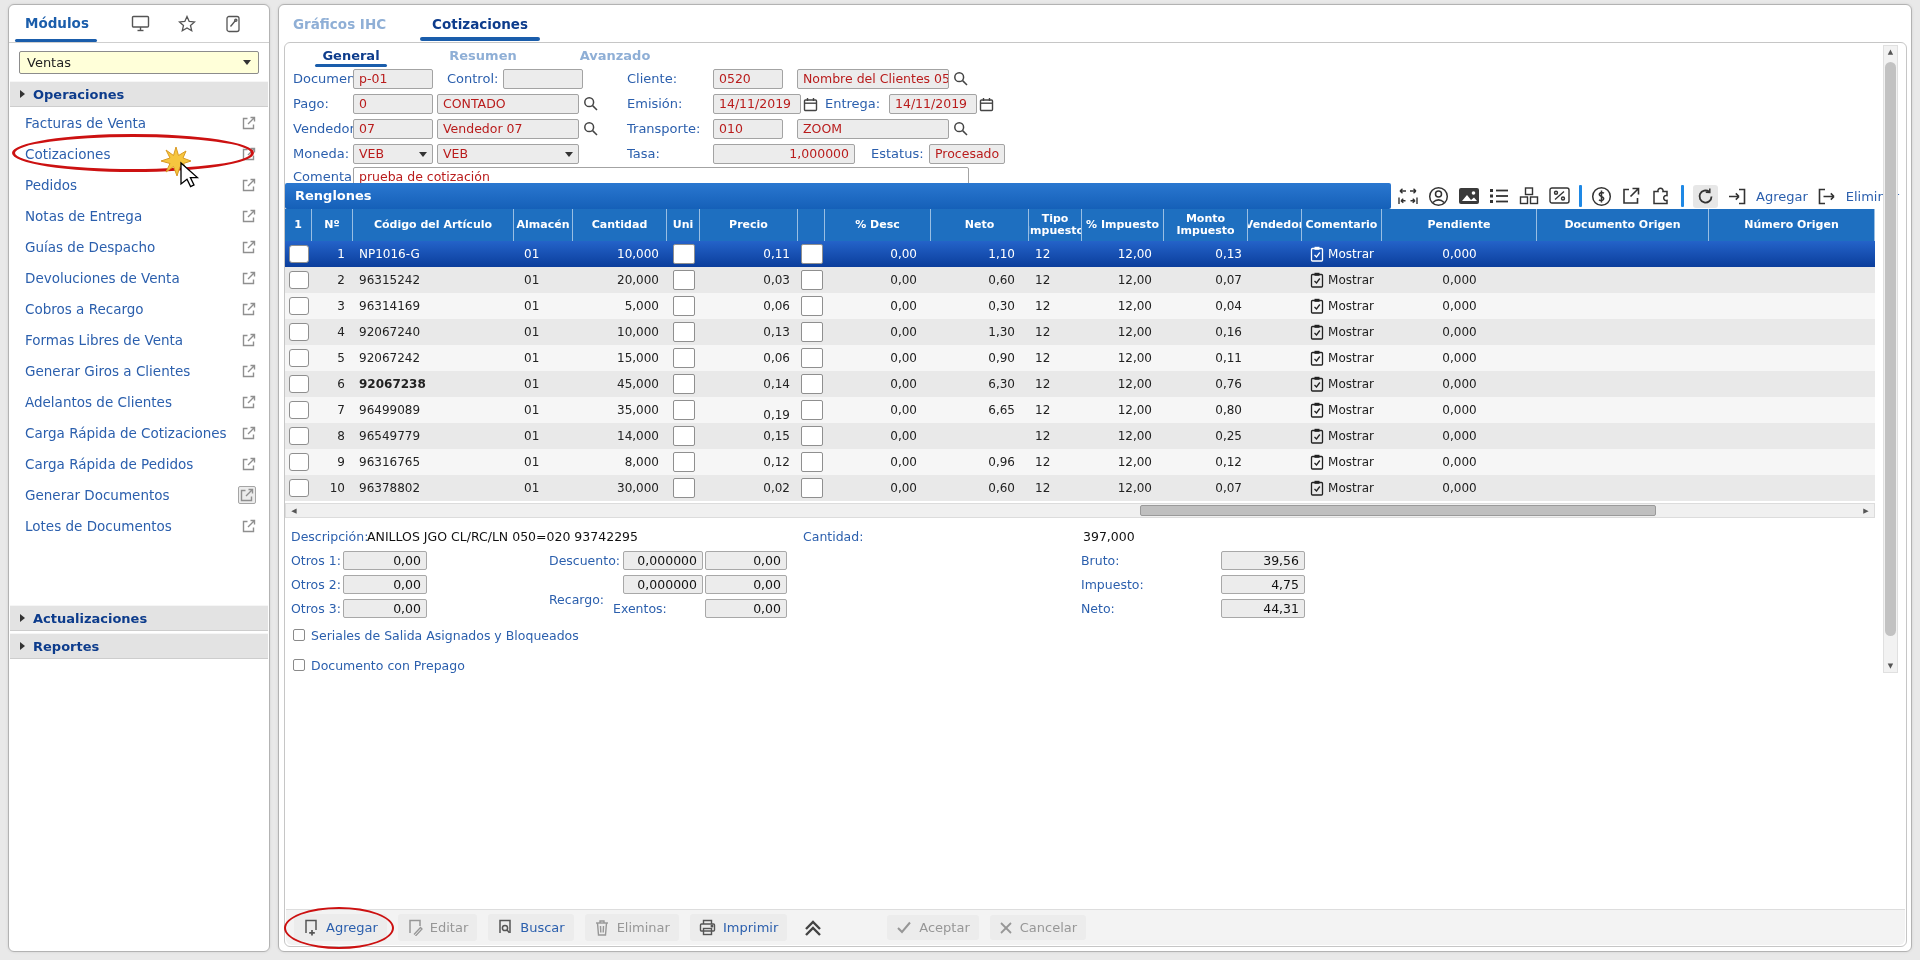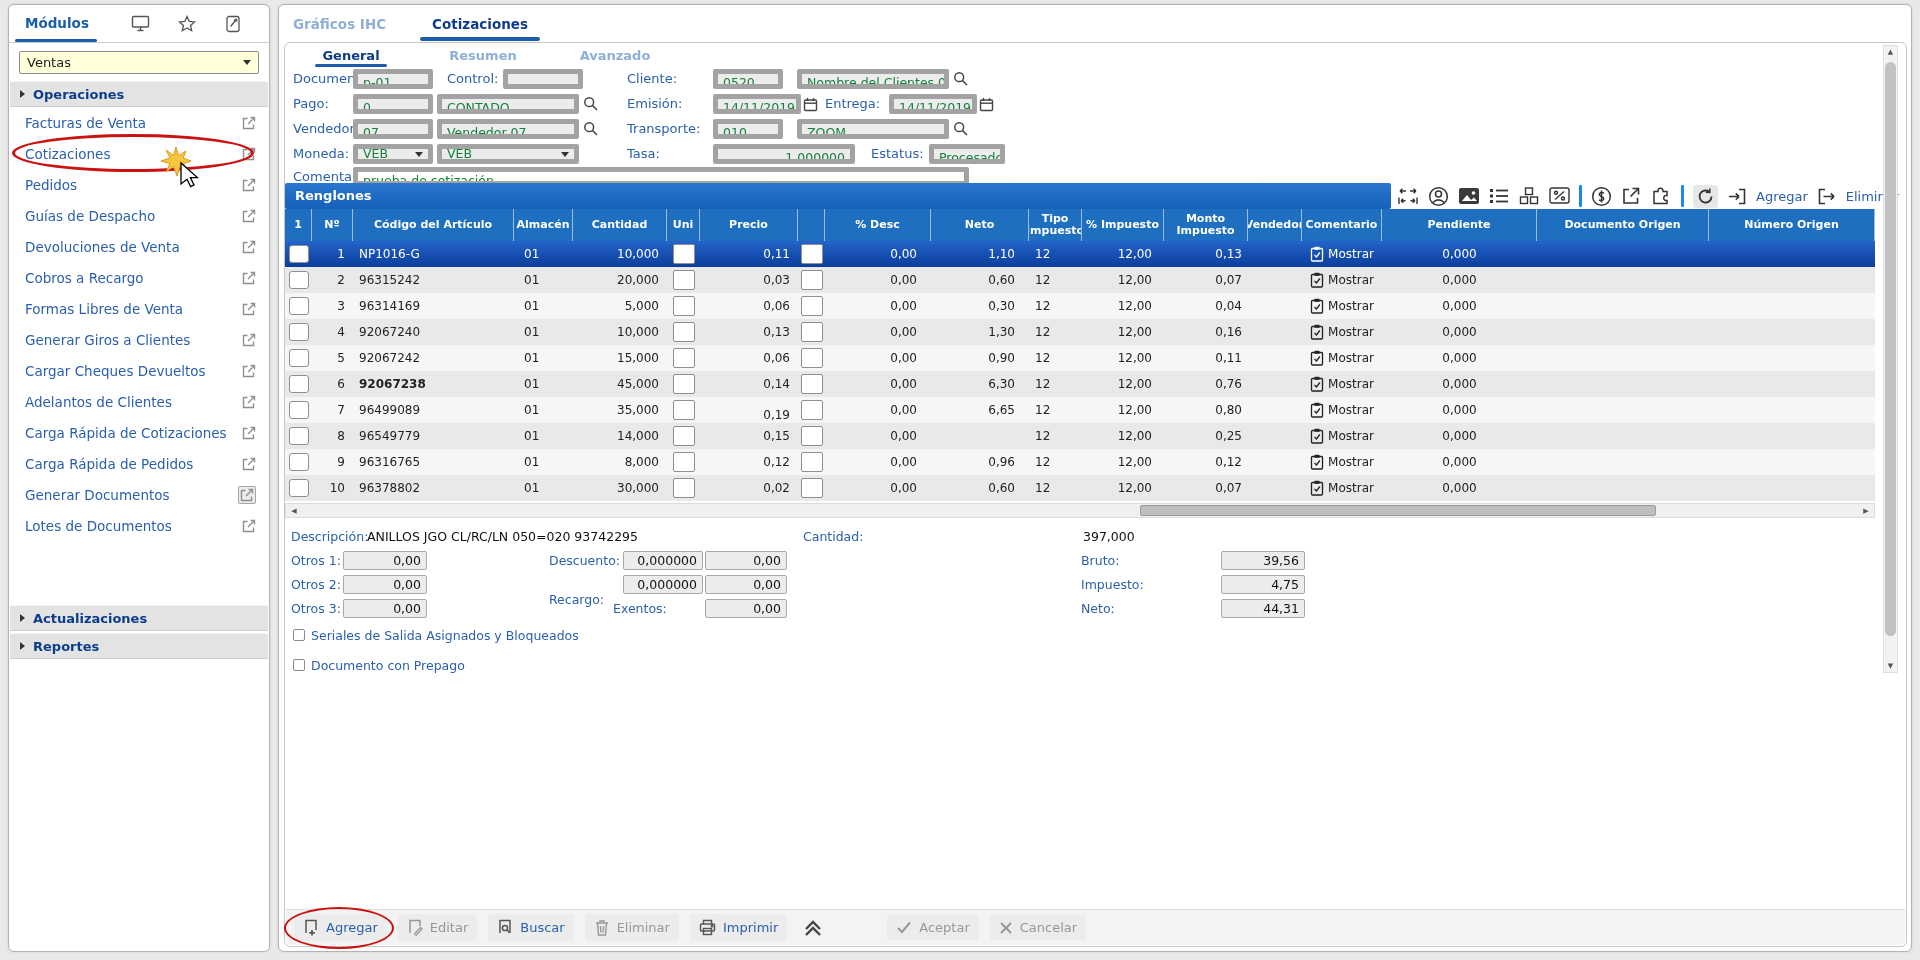--- a/index.html
+++ b/index.html
@@ -31,21 +31,21 @@
 .mtab.inactive{color:#8fafd6}
 .mtab.active{color:#0d3c8c}
 .mtab.active::after{content:"";position:absolute;left:-10px;right:-10px;bottom:0;height:4px;border-radius:3px;background:#1a5dab}
 #frame{position:absolute;left:5px;top:37px;width:1623px;height:905px;border:1px solid #c6c6c6;border-radius:6px}
 .subtabs{position:absolute;top:0;left:0;height:24px;display:flex}
 .stab{width:132px;text-align:center;font-weight:bold;font-size:13px;padding-top:5px;position:relative;cursor:pointer}
 .stab.inactive{color:#8fafd6}
 .stab.active{color:#0d3c8c}
 .stab.active::after{content:"";position:absolute;left:30px;right:30px;bottom:0;height:3px;background:#1a5dab;border-radius:2px}
 .lab{position:absolute;color:#2b5fad;font-size:13px;line-height:20px;white-space:nowrap}
-.inp{position:absolute;height:20px;background:#ececec;border:5px solid #a3a3a3;border-radius:2px;font-size:12.5px;line-height:18px;padding:0 5px;color:#15803d;overflow:hidden;white-space:nowrap;cursor:text}
+.inp{position:absolute;height:20px;background:#ececec;border:1px solid #a3a3a3;border-radius:2px;font-size:12.5px;line-height:18px;padding:0 5px;color:#b91c1c;overflow:hidden;white-space:nowrap;cursor:text}
 .inp.white{background:#fff}
 .inp.num{text-align:right}
 .selbox{display:flex;align-items:center;justify-content:space-between;cursor:pointer}
 .fic{position:absolute;width:18px;height:18px;color:#444;display:flex;align-items:center;cursor:pointer}
 .rtitle{position:absolute;left:0;top:140px;width:1106px;height:26px;background:linear-gradient(#2a77d0,#1560b8);color:#fff;font-weight:bold;font-size:13px;line-height:26px;padding-left:10px;border-radius:2px}
 .gtools{position:absolute;left:1112px;top:140px;height:26px;display:flex;align-items:center;gap:9px;color:#333}
 .gtools .gi{display:flex;cursor:pointer}
 .vsep{width:3px;height:22px;background:#1e88e5;border-radius:1px}
 .refbg{background:#e7e7e7;border-radius:3px;padding:2px 3px}
 .glabel{color:#2b5fad;font-size:13px;cursor:pointer}
@@ -143,20 +143,29 @@
       <div class="side-item">
         <span>Pedidos</span>
         <span class="ext-icon">
           <svg width="14" height="14" viewBox="0 0 14 14" fill="none" stroke="currentColor" stroke-width="1.4">
             <path d="M5.5 2.5 H1.5 V12.5 H11.5 V8.5"></path>
             <path d="M6 8 L12 2 M8.5 1.5 H12.5 V5.5"></path>
           </svg>
         </span>
       </div>
       <div class="side-item">
+        <span>Notas de Entrega</span>
+        <span class="ext-icon">
+          <svg width="14" height="14" viewBox="0 0 14 14" fill="none" stroke="currentColor" stroke-width="1.4">
+            <path d="M5.5 2.5 H1.5 V12.5 H11.5 V8.5"></path>
+            <path d="M6 8 L12 2 M8.5 1.5 H12.5 V5.5"></path>
+          </svg>
+        </span>
+      </div>
+      <div class="side-item">
         <span>Guías de Despacho</span>
         <span class="ext-icon">
           <svg width="14" height="14" viewBox="0 0 14 14" fill="none" stroke="currentColor" stroke-width="1.4">
             <path d="M5.5 2.5 H1.5 V12.5 H11.5 V8.5"></path>
             <path d="M6 8 L12 2 M8.5 1.5 H12.5 V5.5"></path>
           </svg>
         </span>
       </div>
       <div class="side-item">
         <span>Devoluciones de Venta</span>
@@ -180,29 +189,20 @@
         <span>Formas Libres de Venta</span>
         <span class="ext-icon">
           <svg width="14" height="14" viewBox="0 0 14 14" fill="none" stroke="currentColor" stroke-width="1.4">
             <path d="M5.5 2.5 H1.5 V12.5 H11.5 V8.5"></path>
             <path d="M6 8 L12 2 M8.5 1.5 H12.5 V5.5"></path>
           </svg>
         </span>
       </div>
       <div class="side-item">
         <span>Generar Giros a Clientes</span>
-        <span class="ext-icon">
-          <svg width="14" height="14" viewBox="0 0 14 14" fill="none" stroke="currentColor" stroke-width="1.4">
-            <path d="M5.5 2.5 H1.5 V12.5 H11.5 V8.5"></path>
-            <path d="M6 8 L12 2 M8.5 1.5 H12.5 V5.5"></path>
-          </svg>
-        </span>
-      </div>
-      <div class="side-item">
-        <span>Cargar Cheques Devueltos</span>
         <span class="ext-icon">
           <svg width="14" height="14" viewBox="0 0 14 14" fill="none" stroke="currentColor" stroke-width="1.4">
             <path d="M5.5 2.5 H1.5 V12.5 H11.5 V8.5"></path>
             <path d="M6 8 L12 2 M8.5 1.5 H12.5 V5.5"></path>
           </svg>
         </span>
       </div>
       <div class="side-item">
         <span>Adelantos de Clientes</span>
         <span class="ext-icon">

